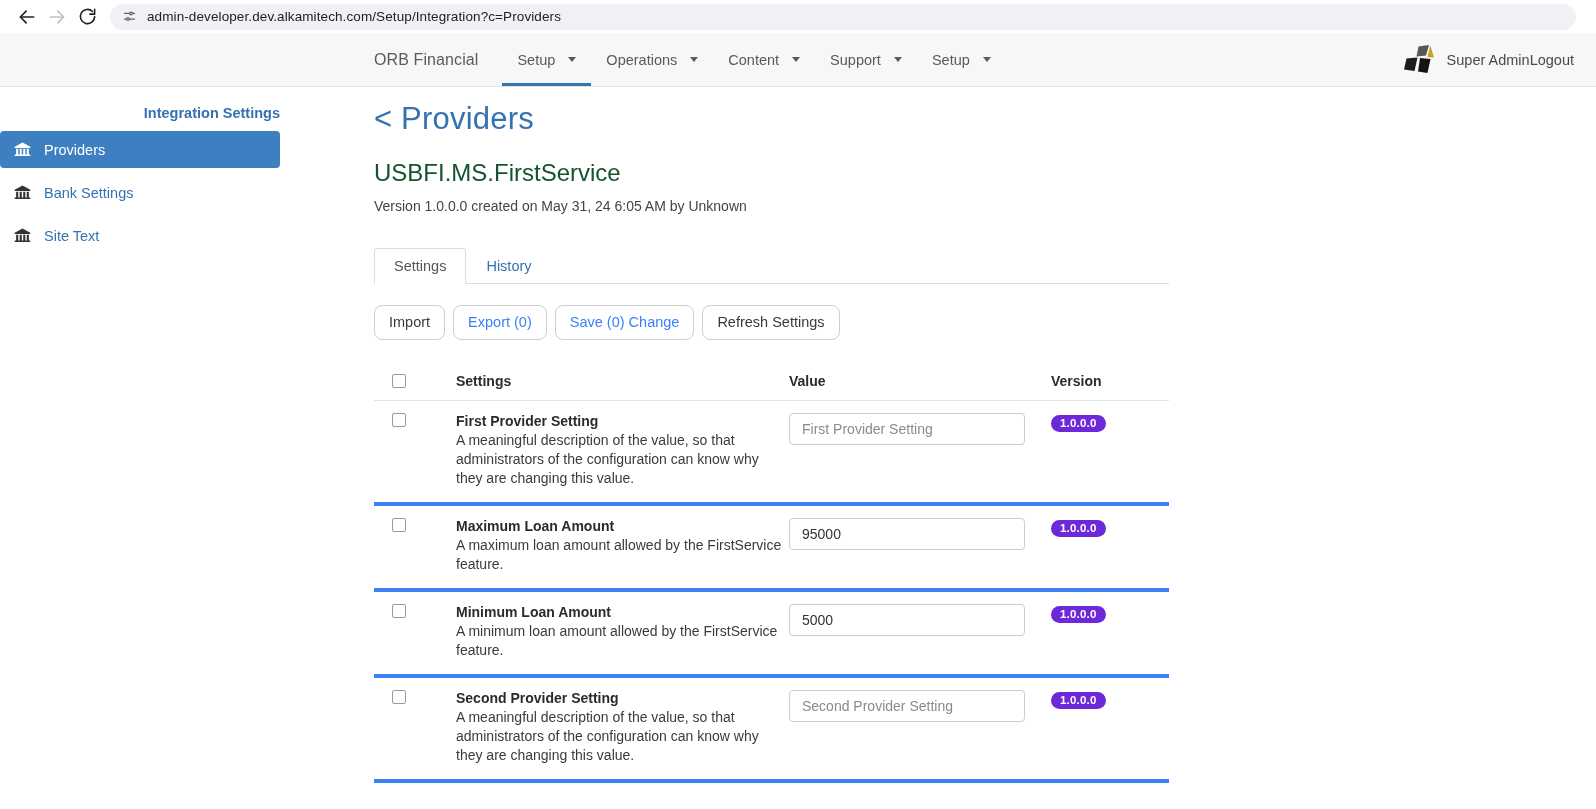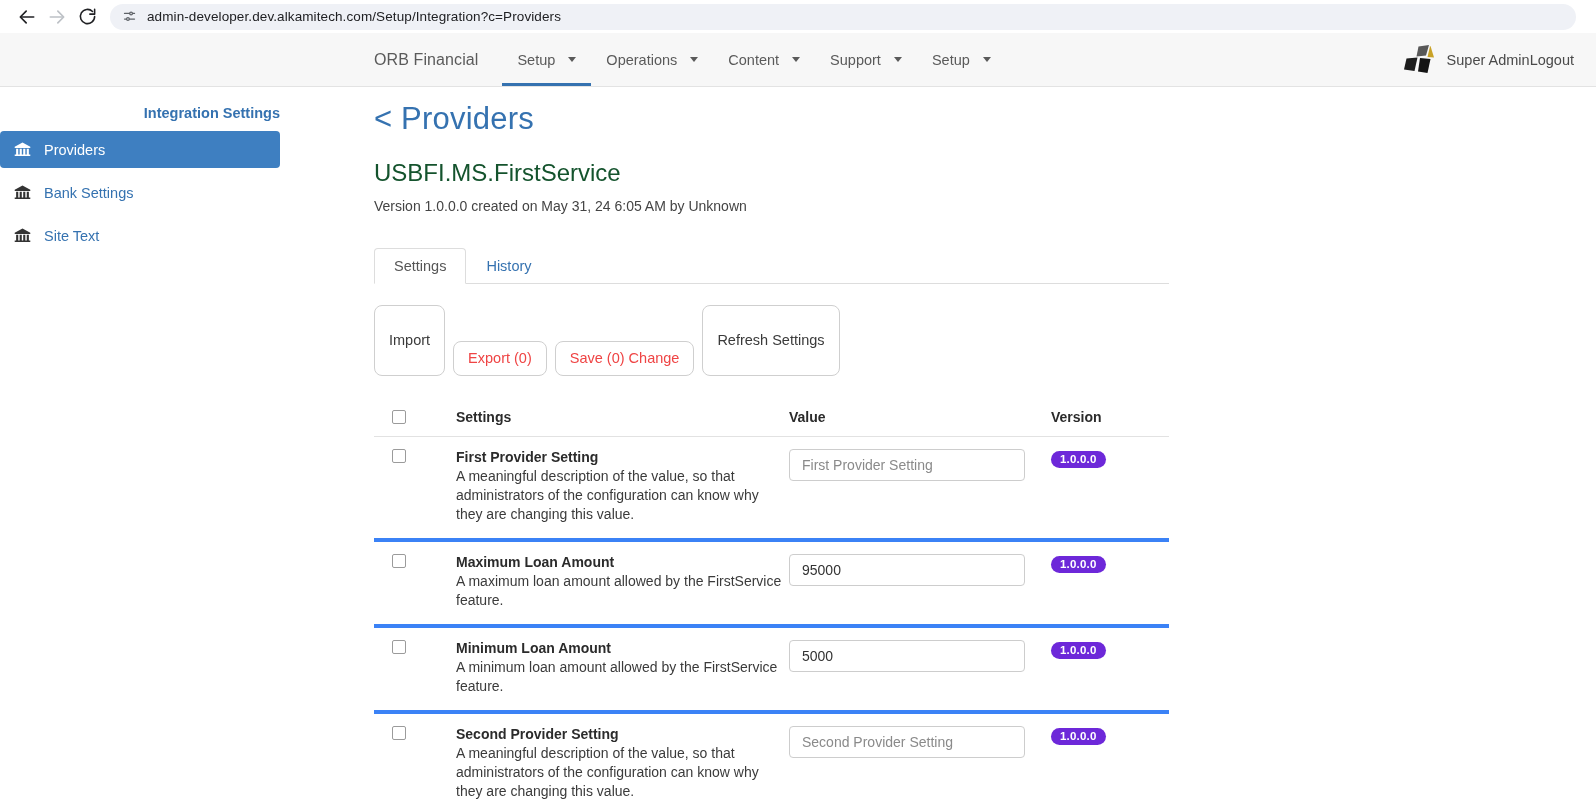--- a/index.html
+++ b/index.html
@@ -127,21 +127,21 @@
   }
 
   
   .toolbar{ display:flex; gap:8px; margin-top:21px; }
   .btn{
     font-family:"Liberation Sans", sans-serif;
     font-size:14.5px; color:#3a3a3a;
     background:#ffffff; border:1px solid #cfcfcf; border-radius:8px;
     padding:8px 14px; cursor:pointer; line-height:1.15;
   }
-  .btn.disabled{ color:#ef4444; cursor:default;margin-top:36px;}
+  .btn.disabled{ color:#3b82f6; cursor:default;}
 
   
   .tbl{ width:795px; margin-top:33px; border-collapse:collapse; }
   .tbl th{
     text-align:left; font-size:14px; font-weight:bold; color:#2b2b2b;
     padding:0 0 11px 0; border-bottom:1px solid #e2e2e2;
     vertical-align:bottom;
   }
   .tbl td{
     border-bottom:4px solid #3b82f6; padding:12px 0 14px 0; vertical-align:top;

